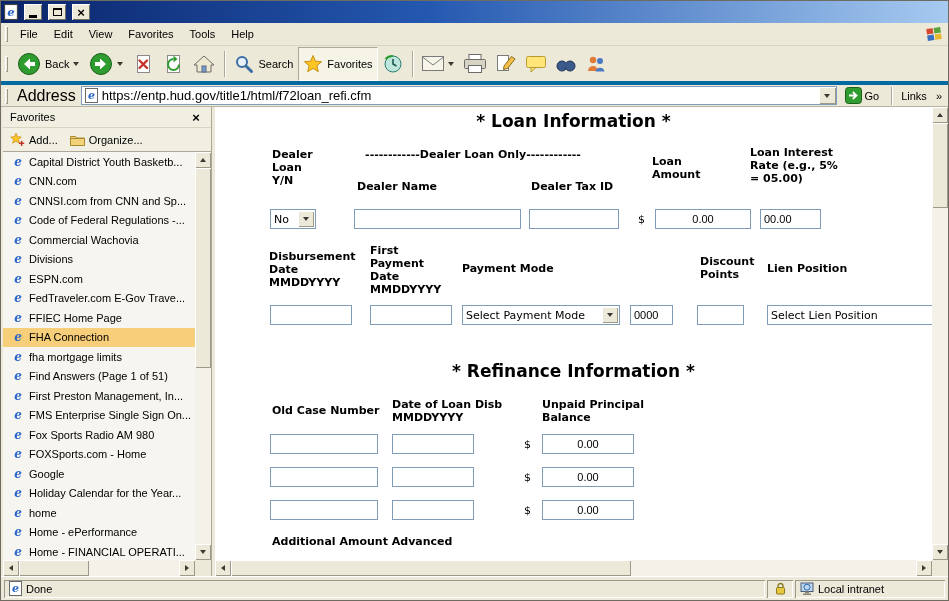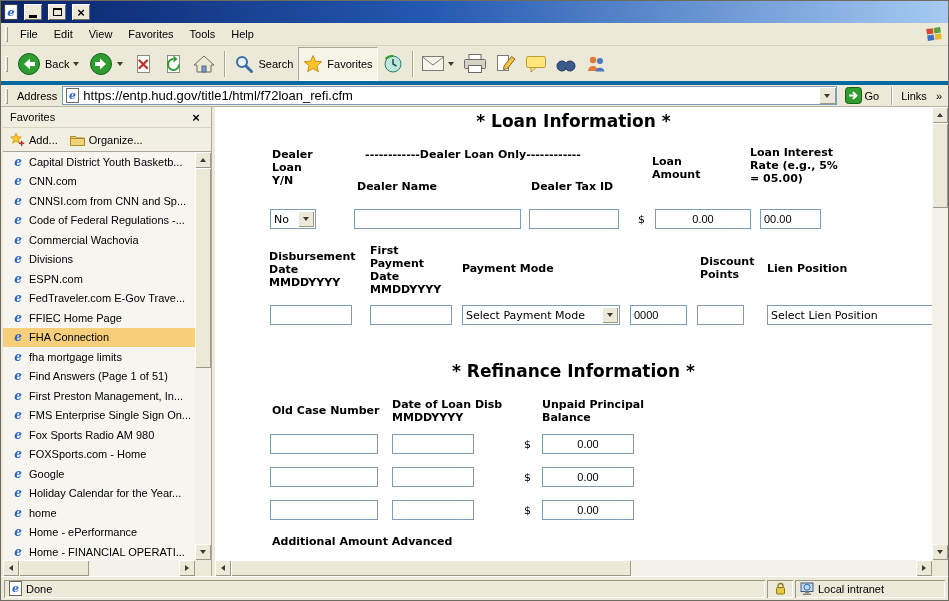--- a/index.html
+++ b/index.html
@@ -26,21 +26,21 @@
 .tbtn.pressed{background:#F6F4E7;border-color:#ACA899 #fff #fff #ACA899}
 .tri{width:0;height:0;display:inline-block}
 .tri.down{border-left:3.5px solid transparent;border-right:3.5px solid transparent;border-top:4px solid #3a3a33}
 .tri.up{border-left:3.5px solid transparent;border-right:3.5px solid transparent;border-bottom:4px solid #3a3a33}
 .tri.left{border-top:3.5px solid transparent;border-bottom:3.5px solid transparent;border-right:4px solid #3a3a33}
 .tri.right{border-top:3.5px solid transparent;border-bottom:3.5px solid transparent;border-left:4px solid #3a3a33}
 .tsep{width:1px;height:26px;background:#ACA899;box-shadow:1px 0 0 #fff;margin:0 4px;flex:0 0 auto}
 
 
 #addrbar{position:absolute;left:0;top:84px;right:0;height:22px;display:flex;align-items:center;border-bottom:1px solid #b8b4a2;padding:0 4px;gap:5px}
-#addr-label{font-size:11px}
+#addr-label{font-size:16px}
 #addr-box{flex:1;height:19px;background:#fff;border:1px solid #7F9DB9;display:flex;align-items:center;gap:4px;padding-left:3px;position:relative}
 #addr-url{font-size:13px;white-space:nowrap;overflow:hidden;flex:1}
 #addr-drop{width:17px;height:17px;background:#ECE9D8;box-shadow:inset 1px 1px #fff,inset -1px -1px #9D998A;display:flex;align-items:center;justify-content:center;flex:0 0 auto}
 #go-btn{display:flex;align-items:center;gap:3px;font-size:11px;padding:1px 3px}
 #links{display:flex;align-items:center;gap:9px;font-size:11px;padding-right:2px}
 
 
 #contentarea{position:absolute;left:0;top:106px;right:0;bottom:24px;background:#ECE9D8}
 #favpanel{position:absolute;left:2px;top:0;width:209px;bottom:0;background:#F6F5EF;border-right:1px solid #ACA899}
 #splitter{position:absolute;left:211px;top:0;width:3px;bottom:0;background:#ECE9D8}
@@ -435,21 +435,21 @@
         <div class="flabel" style="left:552px;top:155px">Lien Position</div>
 
         <input type="text" class="tb" style="left: 55px; top: 198px; width: 82px;">
         <input type="text" class="tb" style="left: 155px; top: 198px; width: 82px;">
         <div class="sel" style="left:247px;top:198px;width:158px">
           <span>Select Payment Mode</span>
           <span class="sel-arrow">
               <span class="tri down"></span>
             </span>
         </div>
-        <input type="text" class="tb" style="left: 415px; top: 198px; width: 57px;" value="0000">
+        <input type="text" class="tb" style="left: 415px; top: 198px; width: 43px;" value="0000">
         <input type="text" class="tb" style="left: 482px; top: 198px; width: 47px;">
         <div class="sel" style="left:552px;top:198px;width:200px">
           <span>Select Lien Position</span>
 
         </div>
 
         <div class="fheading" style="top:254px">* Refinance Information *</div>
 
         <div class="flabel" style="left:57px;top:297px">Old Case Number</div>
         <div class="flabel" style="left:177px;top:291px;width:118px">Date of Loan Disb MMDDYYYY</div>

